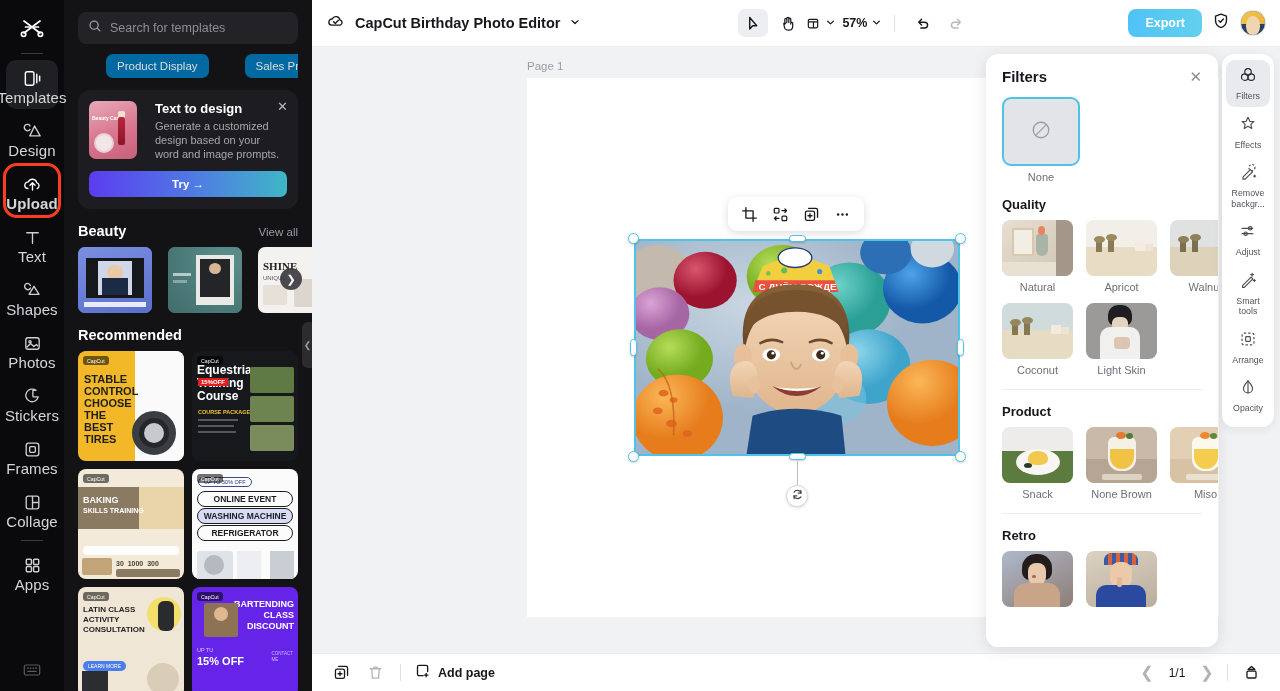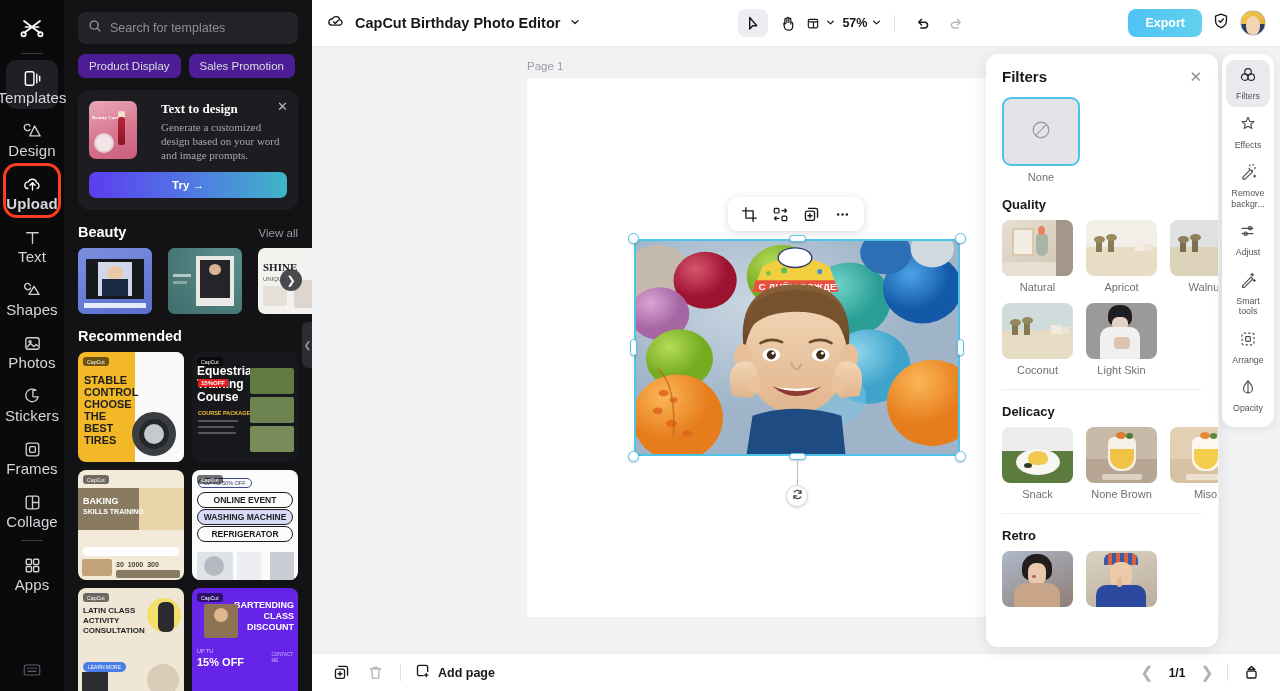--- a/index.html
+++ b/index.html
@@ -51,28 +51,28 @@
     display: flex; align-items: center; gap: 8px; padding: 0 10px;
   }
   .search input {
     background: transparent; border: none; outline: none;
     color: #c9cace; font-size: 12.5px; width: 100%;
     font-family: "Liberation Sans", sans-serif;
   }
   .search input::placeholder { color: #8d8e93; }
   .chips { display: flex; gap: 8px; margin-top: 10px; overflow: hidden; }
   .chip {
-    background: #4c1d95; color: #dcdde0; font-size: 11.5px;
-    padding: 6px 11px; border-radius: 7px; white-space: nowrap; cursor: pointer;
+    background: #0369a1; color: #dcdde0; font-size: 11.5px;
+    padding: 6px 11px; border-radius: 7px; white-space: nowrap; cursor: pointer; margin-left: 28px;
   }
   .promo {
     margin-top: 12px; background: #1d1d21; border-radius: 12px;
     padding: 11px 11px 12px; position: relative;
   }
-  .promo-top { display: flex; gap: 24px; font-family: Liberation Serif, serif; }
+  .promo-top { display: flex; gap: 18px; }
   .promo-thumb {
     width: 48px; height: 58px; border-radius: 7px; flex: 0 0 48px;
     background: linear-gradient(160deg,#e8a9b8,#d8758f 55%,#c95f7c);
     position: relative; overflow: hidden;
   }
   .promo-thumb .lip {
     position: absolute; right: 12px; top: 16px; width: 7px; height: 28px;
     background: linear-gradient(180deg,#b8273d,#8d1427); border-radius: 2px;
   }
   .promo-thumb .cap {
@@ -235,21 +235,21 @@
   .bb-btn {
     width: 26px; height: 26px; border-radius: 6px; cursor: pointer;
     display: flex; align-items: center; justify-content: center;
   }
   .bb-btn.dis { opacity: .32; }
   .addpage {
     display: flex; align-items: center; gap: 7px; cursor: pointer;
     font-size: 12.5px; font-weight: bold; color: #17181c; margin-left: 2px;
   }
   .bb-r { margin-left: auto; display: flex; align-items: center; gap: 6px; }
-  .pg-num { font-size: 12px; font-weight: bold; color: #17181c; min-width: 28px; text-align: center; }
+  .pg-num { font-size: 12px; font-weight: normal; color: #17181c; min-width: 28px; text-align: center; }
   .pg-arrow { width: 20px; height: 20px; display:flex; align-items:center; justify-content:center; color:#b0b2b7; cursor:pointer; }
 
   
   .fpanel {
     position: absolute; right: 62px; top: 54px;
     width: 232px; height: 593px;
     background: #fff; border-radius: 12px;
     box-shadow: 0 3px 16px rgba(22,24,28,.10);
     overflow: hidden; z-index: 20;
   }
@@ -901,21 +901,21 @@
               <div style="position:absolute;left:26px;top:14px;width:16px;height:14px;background:#e4d3c2;border-radius:6px"></div>
               <div style="position:absolute;left:14px;top:24px;width:40px;height:32px;background:#f0f0ee;border-radius:10px 10px 0 0"></div>
               <div style="position:absolute;left:28px;top:34px;width:16px;height:12px;background:#dcc6b2;border-radius:4px"></div>
             </div>
             <div class="tile-cap">Light Skin</div>
           </div>
         </div>
 
         <div class="fp-div"></div>
 
-        <div class="fp-sec-title">Delicacy</div>
+        <div class="fp-sec-title">Product</div>
         <div class="fgrid">
           <div class="ftile">
             <div class="th" style="background:linear-gradient(180deg,#eeecea 0 42%,#5c7b3e 42% 100%)">
               <div style="position:absolute;left:14px;top:22px;width:44px;height:26px;border-radius:50%;background:#f7f6f2"></div>
               <div style="position:absolute;left:26px;top:24px;width:20px;height:14px;border-radius:50% 50% 40% 40%;background:#f0c94e"></div>
               <div style="position:absolute;left:22px;top:36px;width:8px;height:5px;border-radius:50%;background:#2e3b22"></div>
             </div>
             <div class="tile-cap">Snack</div>
           </div>
           <div class="ftile">

